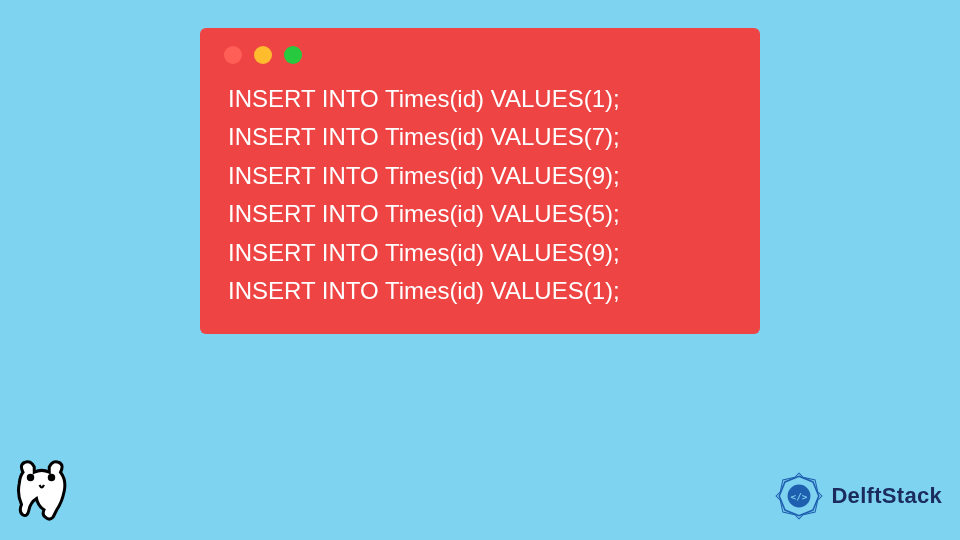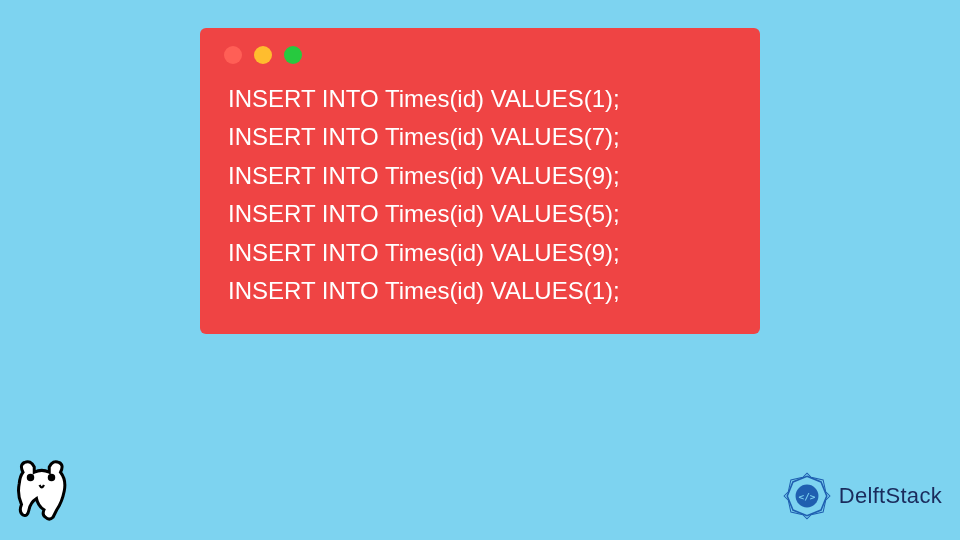--- a/index.html
+++ b/index.html
@@ -59,21 +59,21 @@
     position: absolute;
     right: 18px;
     bottom: 18px;
     display: flex;
     align-items: center;
     gap: 6px;
   }
   .brand-text {
     font-size: 22px;
     color: #1a2b5c;
-    font-weight: 400;
+    font-weight: 700;
     letter-spacing: 0.3px;
   }
   .brand-logo {
     width: 52px;
     height: 52px;
   }
 </style>
 </head>
 <body>
 

